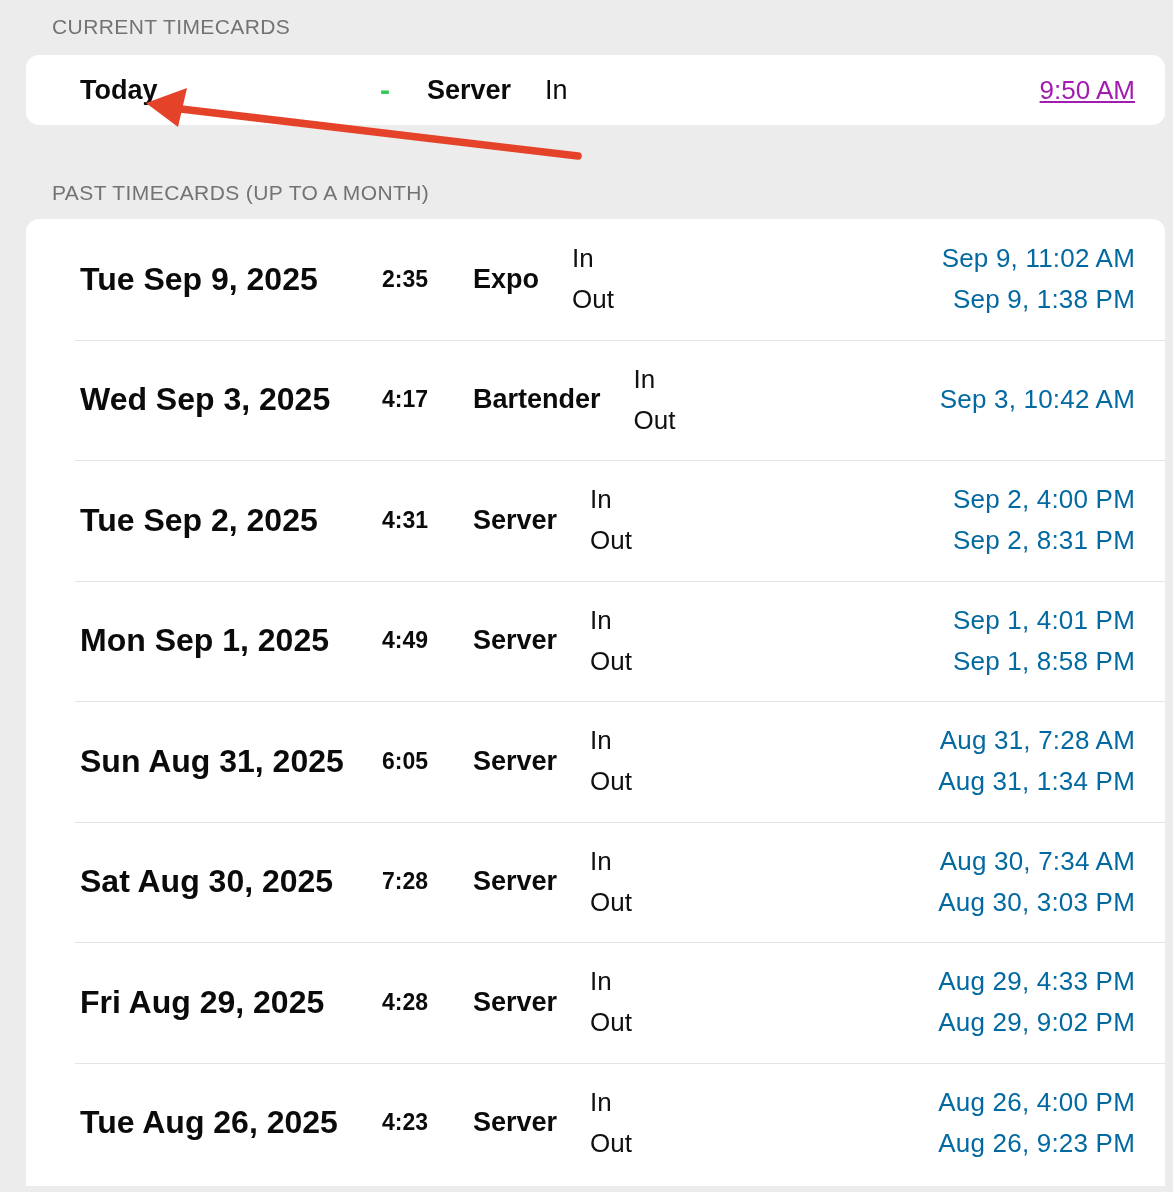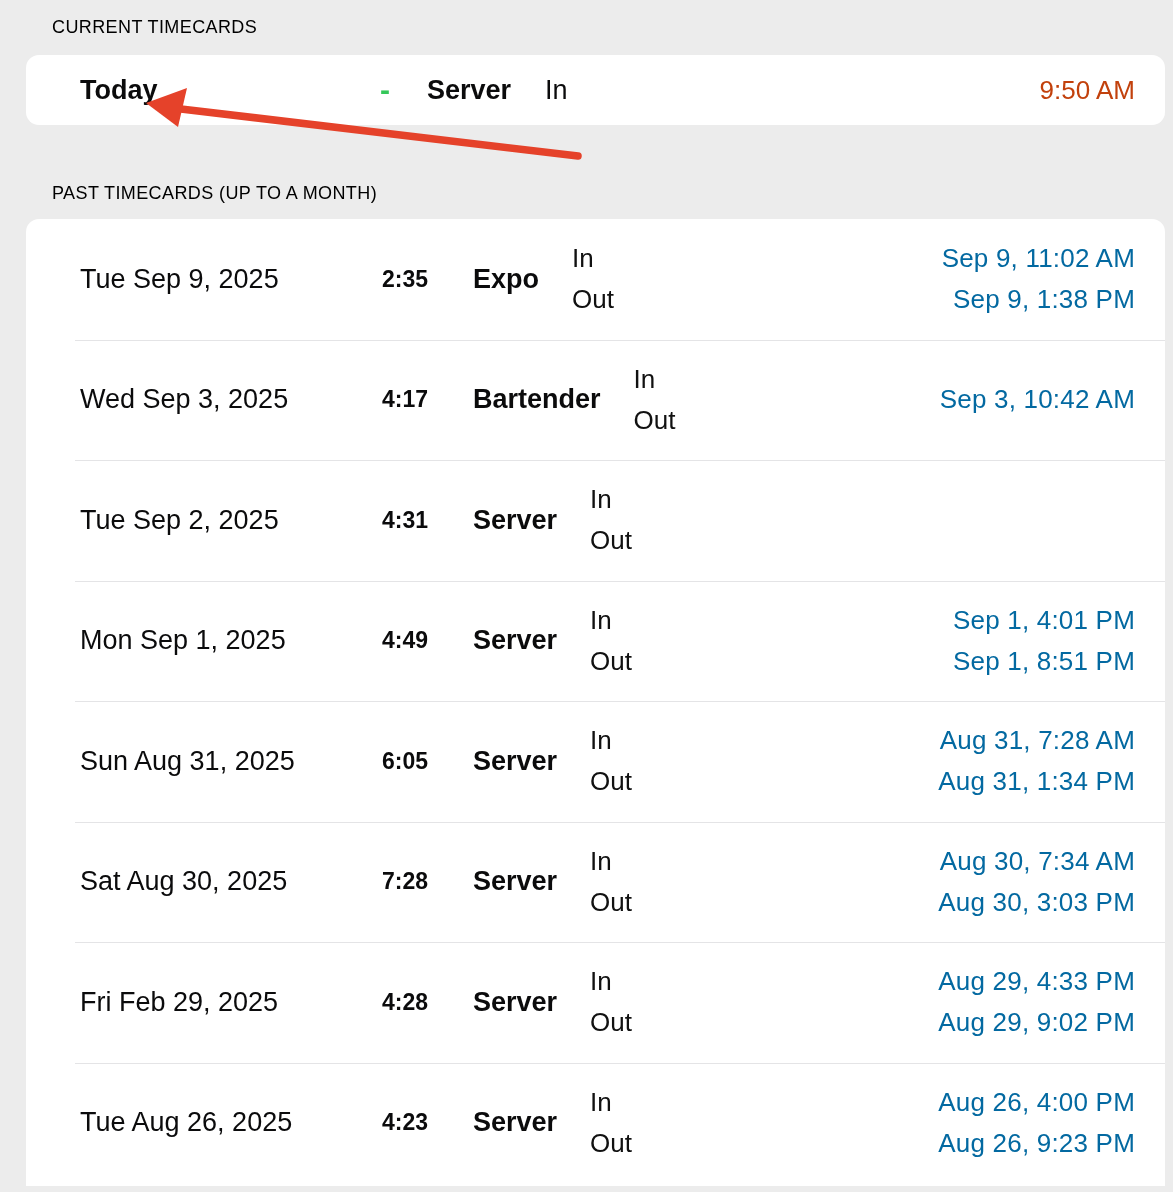--- a/index.html
+++ b/index.html
@@ -5,23 +5,23 @@
   * { margin:0; padding:0; box-sizing:border-box; }
   html,body { width:1173px; height:1192px; overflow:hidden; }
   body {
     background:#ececec;
     font-family:"Liberation Sans", sans-serif;
     color:#0b0b0c;
     position:relative;
   }
   .section-header {
     margin-left:52px;
-    font-size:18px;
+    font-size:21px;
     line-height:22px;
-    color:#000000;
+    color:#737373;
     letter-spacing:0.4px;
     font-weight:400;
   }
   .hdr-current { margin-top:16px; }
   .hdr-past   { margin-top:57px; }
 
   .card {
     background:#ffffff;
     width:1139px;
     margin-left:26px;
@@ -36,38 +36,38 @@
     display:flex;
     align-items:center;
     height:70px;
     padding:0 30px 0 26px;
     font-size:27px;
   }
   .crow .c-date { width:300px; font-weight:bold; }
   .crow .c-dash { width:47px; font-weight:bold; font-size:30px; }
   .crow .c-role { font-weight:bold; }
   .crow .c-status { margin-left:34px; }
-  .crow .c-time { margin-left:auto; font-size:26px; color:#c2410c; }
+  .crow .c-time { margin-left:auto; font-size:26px; color:#a21caf;text-decoration:underline; }
 
   
   .prow {
     position:relative;
     display:flex;
     align-items:center;
     height:120.5px;
     padding:0 30px 0 26px;
   }
   .prow + .prow::before {
     content:"";
     position:absolute;
     top:0; left:21px; right:0;
     height:1px;
     background:#e4e4e6;
   }
-  .p-date { width:302px; font-weight:normal; font-size:27px; }
+  .p-date { width:302px; font-weight:bold; font-size:32px; }
   .p-dur  { width:91px;  font-weight:bold; font-size:23px; }
   .role-wrap { display:flex; align-items:center; gap:33px; flex:1; }
   .p-role { font-weight:bold; font-size:27px; }
   .inout {
     display:flex; flex-direction:column;
     font-size:26px; line-height:41px; color:#111;
   }
   .p-times {
     margin-left:auto;
     display:flex; flex-direction:column;
@@ -137,35 +137,39 @@
   <div class="prow">
     <span class="p-date">Tue Sep 2, 2025</span>
     <span class="p-dur">4:31</span>
     <div class="role-wrap">
       <span class="p-role">Server</span>
       <div class="inout">
         <span>In</span>
         <span>Out</span>
       </div>
     </div>
+    <div class="p-times">
+      <span>Sep 2, 4:00 PM</span>
+      <span>Sep 2, 8:31 PM</span>
+    </div>
   </div>
 
   <div class="prow">
     <span class="p-date">Mon Sep 1, 2025</span>
     <span class="p-dur">4:49</span>
     <div class="role-wrap">
       <span class="p-role">Server</span>
       <div class="inout">
         <span>In</span>
         <span>Out</span>
       </div>
     </div>
     <div class="p-times">
       <span>Sep 1, 4:01 PM</span>
-      <span>Sep 1, 8:51 PM</span>
+      <span>Sep 1, 8:58 PM</span>
     </div>
   </div>
 
   <div class="prow">
     <span class="p-date">Sun Aug 31, 2025</span>
     <span class="p-dur">6:05</span>
     <div class="role-wrap">
       <span class="p-role">Server</span>
       <div class="inout">
         <span>In</span>
@@ -188,21 +192,21 @@
         <span>Out</span>
       </div>
     </div>
     <div class="p-times">
       <span>Aug 30, 7:34 AM</span>
       <span>Aug 30, 3:03 PM</span>
     </div>
   </div>
 
   <div class="prow">
-    <span class="p-date">Fri Feb 29, 2025</span>
+    <span class="p-date">Fri Aug 29, 2025</span>
     <span class="p-dur">4:28</span>
     <div class="role-wrap">
       <span class="p-role">Server</span>
       <div class="inout">
         <span>In</span>
         <span>Out</span>
       </div>
     </div>
     <div class="p-times">
       <span>Aug 29, 4:33 PM</span>

